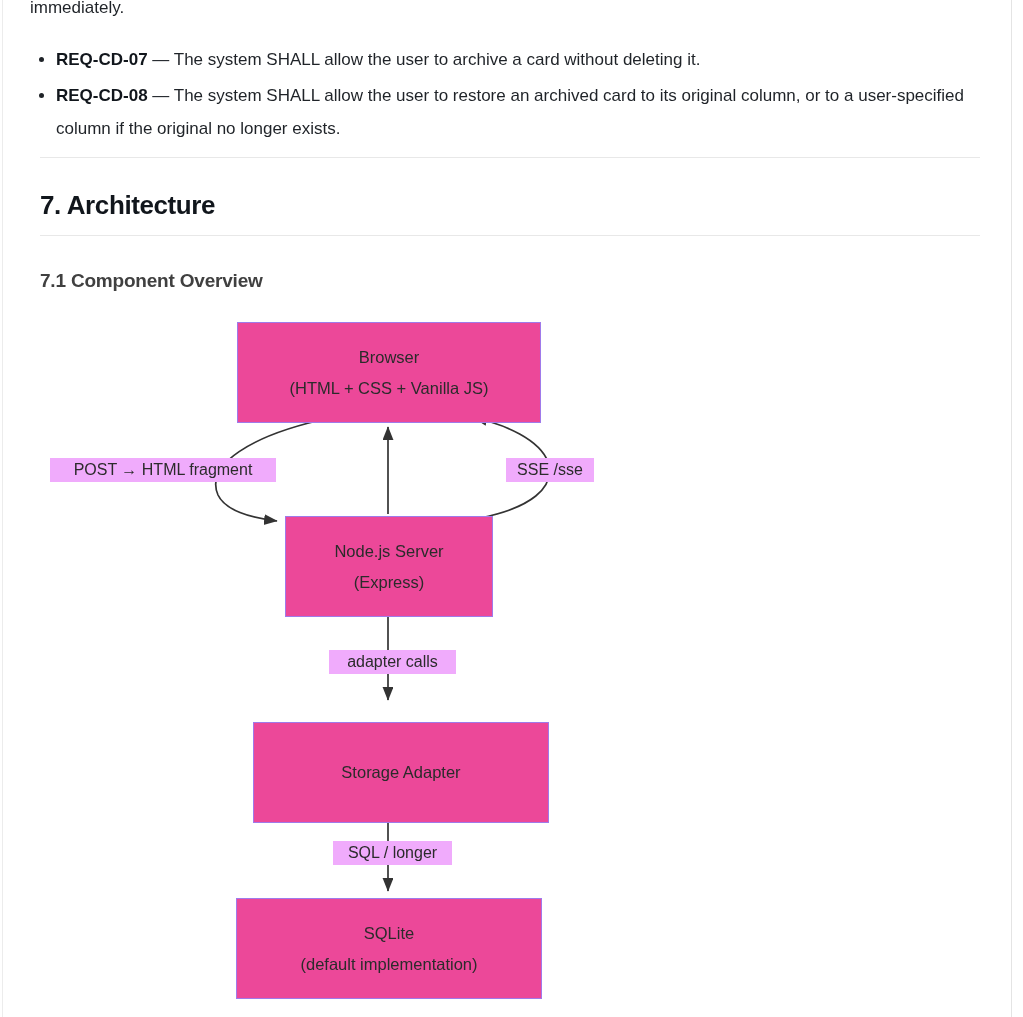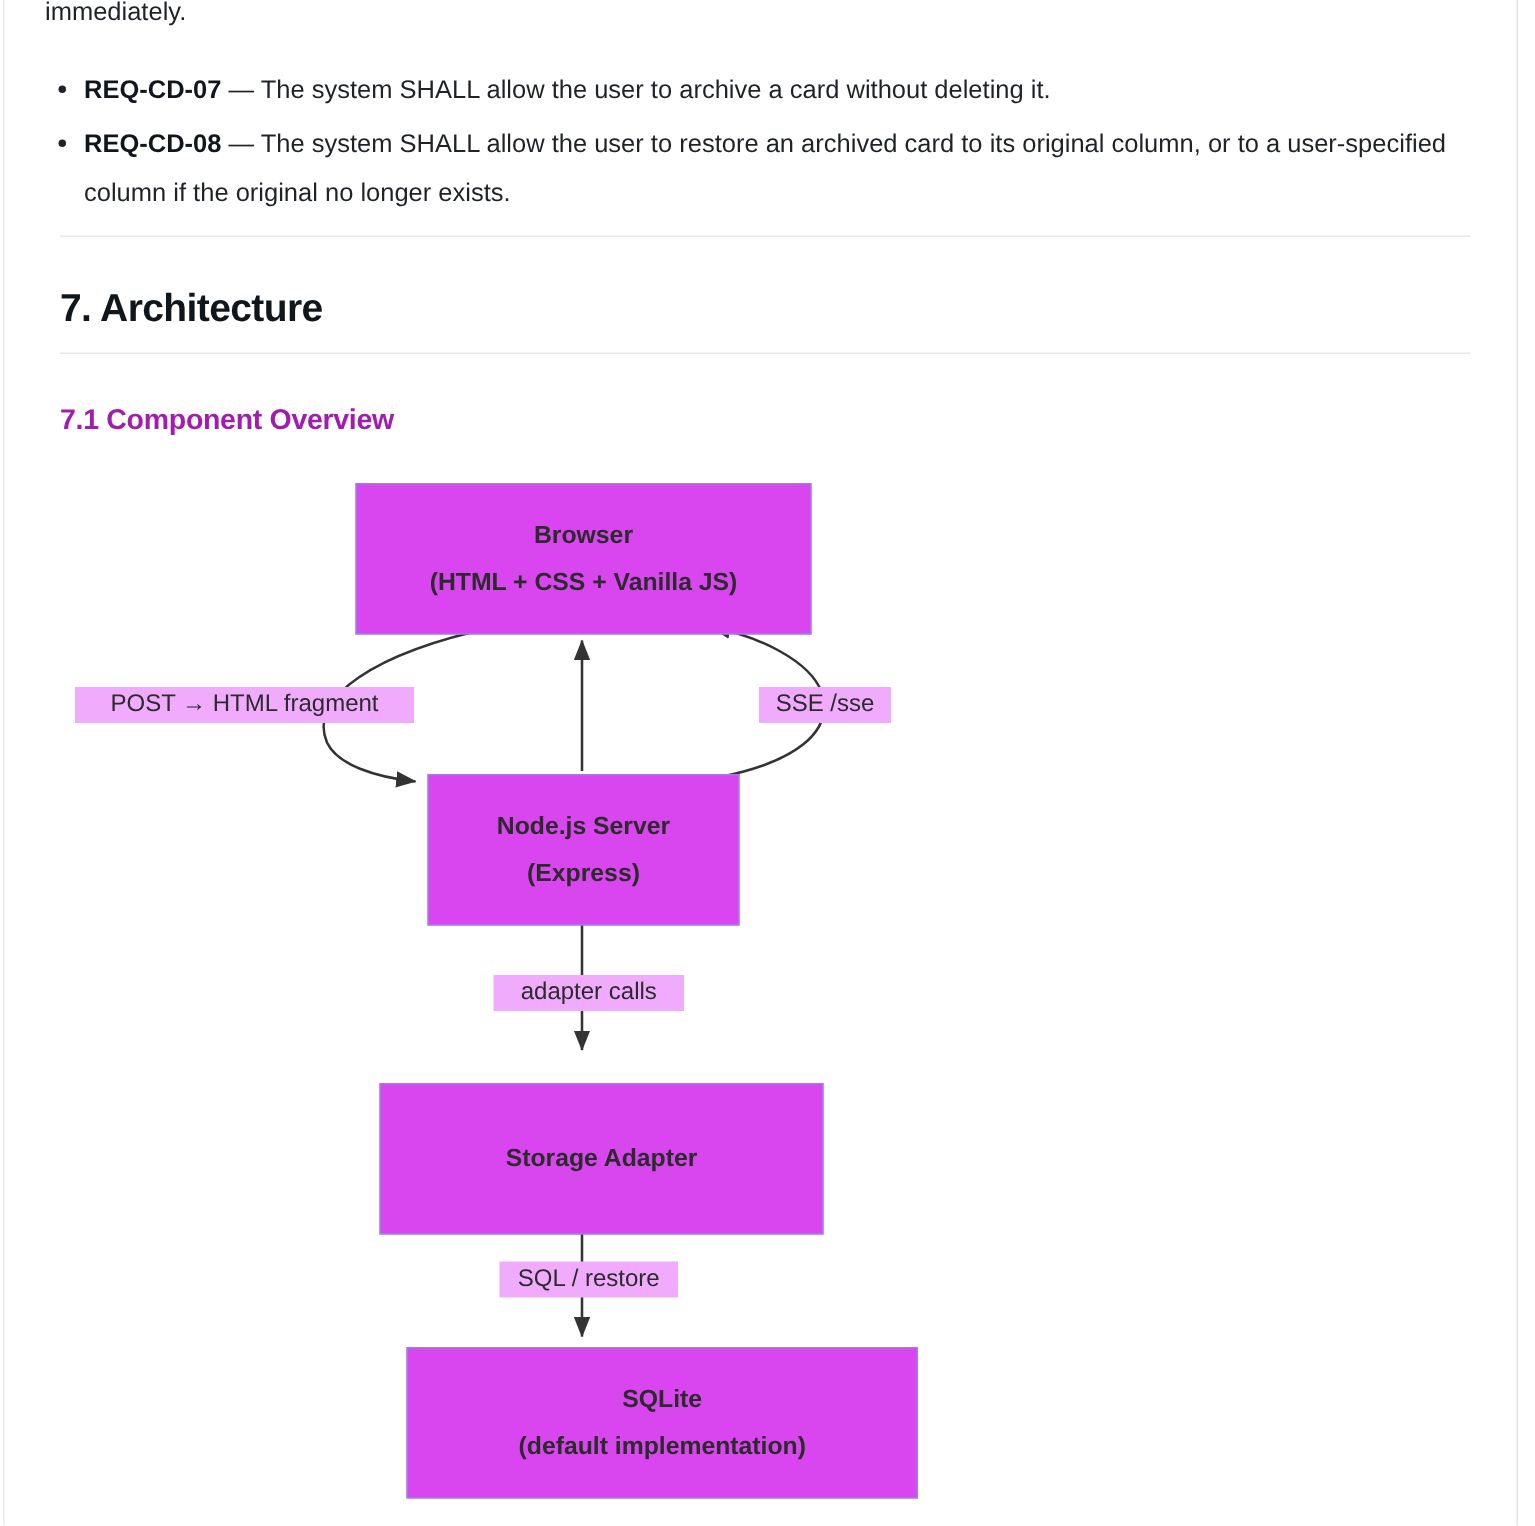--- a/index.html
+++ b/index.html
@@ -102,47 +102,46 @@
     color: #11161c;
   }
   h3.sub-title {
     position: absolute;
     left: 40px;
     top: 270px;
     margin: 0;
     font-size: 19px;
     font-weight: 700;
     letter-spacing: -0.2px;
-    color: #a21caf;
+    color: #404040;
   }
 
   
   .diagram {
     position: absolute;
     left: 0;
     top: 310px;
     width: 1023px;
     height: 707px;
   }
   .diagram svg { display: block; }
 
   .node-box {
     position: absolute;
     box-sizing: border-box;
-    background: #d946ef;
+    background: #ec4899;
     border: 1.6px solid #9f7aea;
     display: flex;
     flex-direction: column;
     align-items: center;
     justify-content: center;
     font-size: 16.5px;
     line-height: 1.85;
     color: #2b2b2b;
     text-align: center;
-    font-weight: bold;
   }
 
   .edge-label {
     position: absolute;
     background: #f0abfc;
     color: #2b2b2b;
     font-size: 16px;
     line-height: 1.25;
     padding: 2px 4px;
     white-space: nowrap;
@@ -202,27 +201,27 @@
 
   <div class="node-box" style="left:285px; top:206px; width:208px; height:101px;">
     <span>Node.js Server</span>
     <span>(Express)</span>
   </div>
 
   <div class="node-box" style="left:253px; top:412px; width:296px; height:101px;">
     <span>Storage Adapter</span>
   </div>
 
-  <div class="node-box" style="left:236px; top:588px; width:341px; height:101px;margin-left:35px;">
+  <div class="node-box" style="left:236px; top:588px; width:306px; height:101px;">
     <span>SQLite</span>
     <span>(default implementation)</span>
   </div>
 
   <div class="edge-label" style="left:50px; top:148px; width:218px;">POST → HTML fragment</div>
 
 
   <div class="edge-label" style="left:506px; top:148px; width:80px;">SSE /sse</div>
 
   <div class="edge-label" style="left:329px; top:340px; width:119px;">adapter calls</div>
 
-  <div class="edge-label" style="left:333px; top:531px; width:111px;">SQL / restore</div>
+  <div class="edge-label" style="left:333px; top:531px; width:111px;">SQL / longer</div>
 
 </div>
 
 </body></html>

